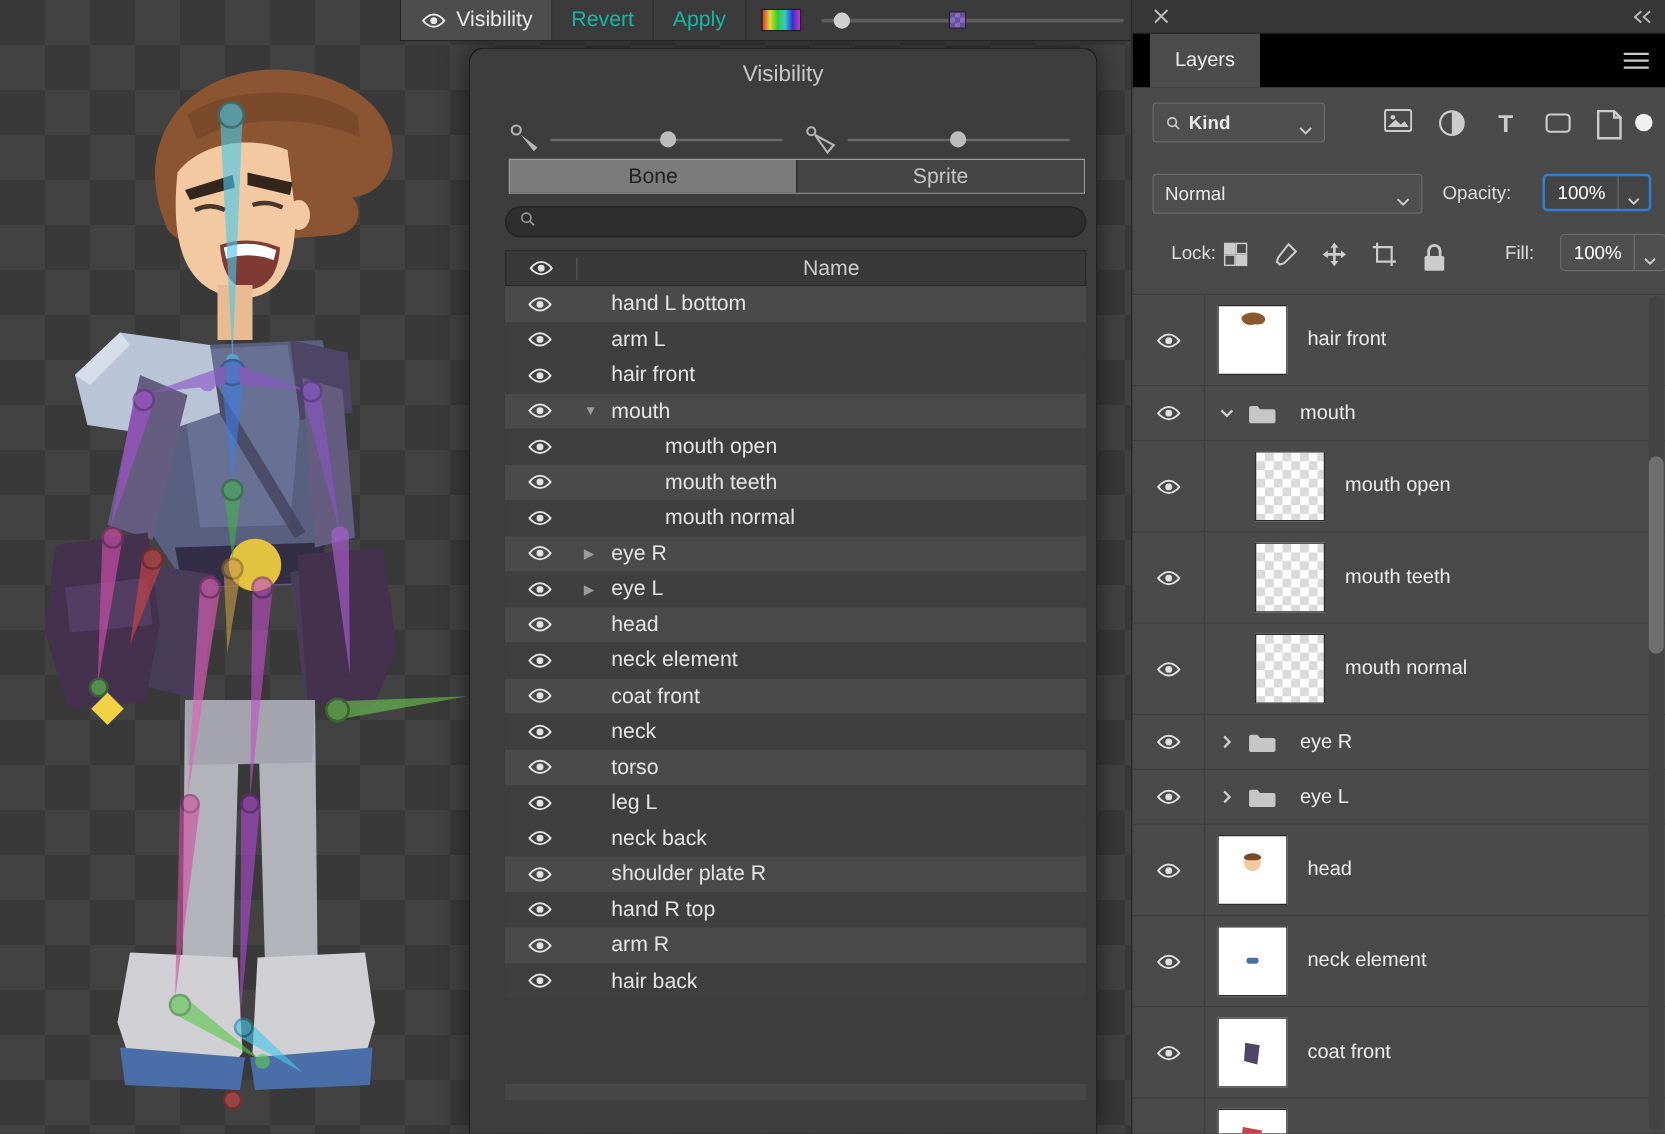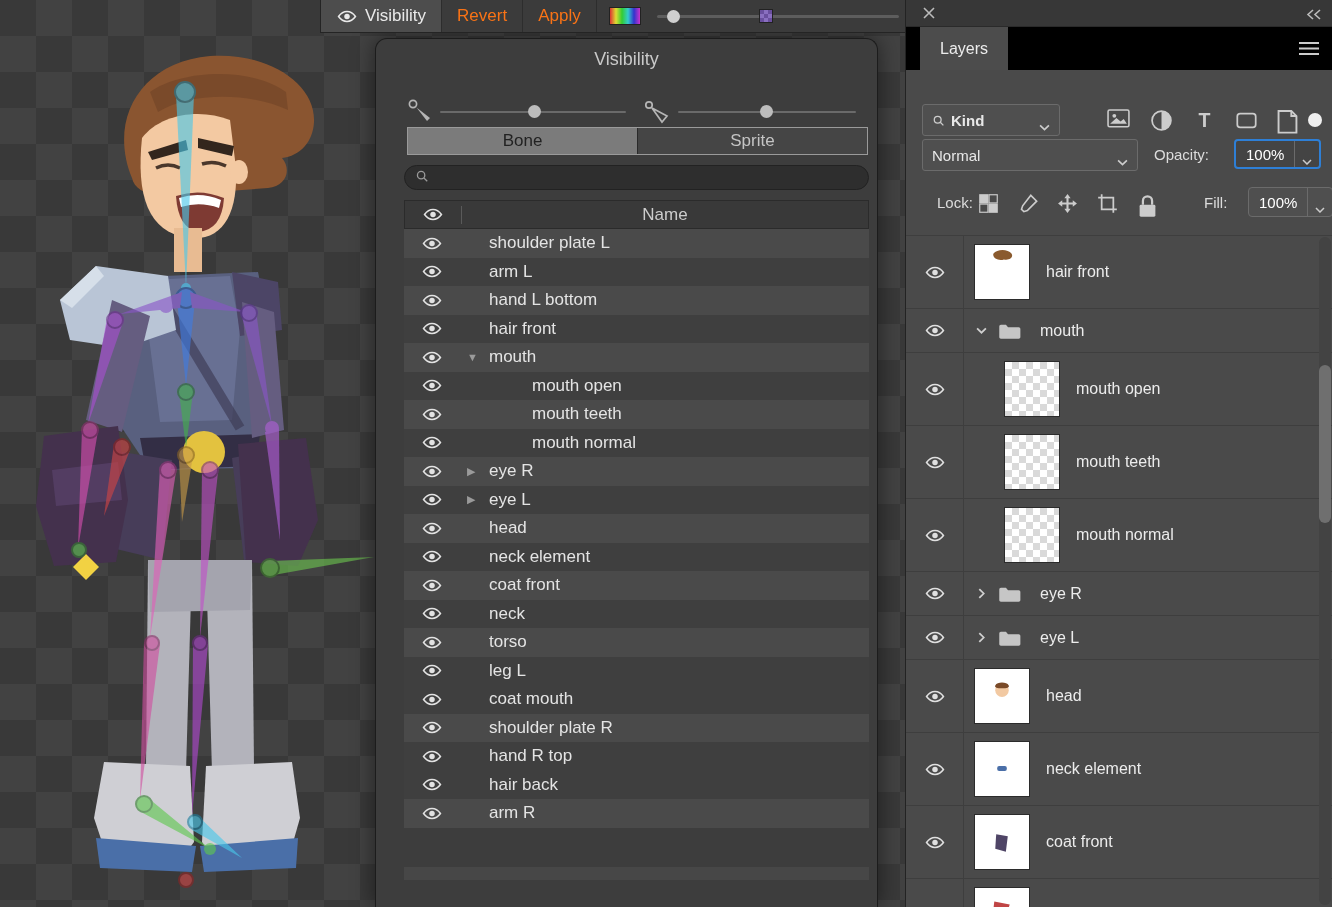--- a/index.html
+++ b/index.html
@@ -16,21 +16,21 @@
     background-size:72px 72px;background-position:0 0,36px 36px;
   }
   .canvas svg{position:absolute;left:0;top:0;}
 
   
   .toolbar{
     position:absolute;left:320px;top:0;width:585px;height:33px;
     background:#3b3b3b;border-bottom:1px solid #242424;border-left:1px solid #242424;
     display:flex;align-items:stretch;z-index:5;
   }
-  .tb-btn{display:flex;align-items:center;gap:7px;padding:0 15px;font-size:17px;color:#f97316;border-right:1px solid #2d2d2d;}
+  .tb-btn{display:flex;align-items:center;gap:7px;padding:0 15px;font-size:17px;color:#14b8a6;border-right:1px solid #2d2d2d;}
   .tb-btn.active{background:#4d4d4d;color:#e9e9e9;}
   .tb-right{position:relative;flex:1;height:100%;}
   .tb-colors{position:absolute;left:12px;top:7px;width:32px;height:18px;border:1px solid #222;
     background:linear-gradient(90deg,#d33 0%,#dd3 20%,#3c3 40%,#3cc 60%,#33c 80%,#c3c 100%);}
   .tb-track{position:absolute;left:60px;right:6px;top:15px;height:3px;background:#5d5d5d;border-radius:2px;}
   .tb-knob{position:absolute;left:70px;top:10px;width:13px;height:13px;border-radius:50%;background:#cfcfcf;}
   .tb-swatch{position:absolute;left:162px;top:9px;width:14px;height:14px;border:1px solid #222;
     background-color:#6a4f9e;
     background-image:linear-gradient(45deg,#8a6fc0 25%,transparent 25%,transparent 75%,#8a6fc0 75%),
       linear-gradient(45deg,#8a6fc0 25%,transparent 25%,transparent 75%,#8a6fc0 75%);
@@ -78,21 +78,21 @@
   .lp-close{position:absolute;left:16px;top:6px;width:14px;height:14px;}
   .lp-collapse{position:absolute;right:10px;top:7px;width:18px;height:13px;}
   .lp-tabs{position:absolute;top:27px;left:0;right:0;height:43px;background:#000000;}
   .lp-tab{position:absolute;left:14px;top:0;height:43px;padding:0 20px;display:flex;align-items:center;
     background:#4c4c4c;color:#ececec;font-size:16px;}
   .lp-menu{position:absolute;right:12px;top:14px;width:22px;height:15px;}
   .lp-body{position:absolute;top:70px;left:0;right:0;bottom:0;background:#4a4a4a;}
   .lp-dd{display:flex;align-items:center;background:#4f4f4f;border:1px solid #6b6b6b;border-radius:3px;
     height:32px;padding:0 9px;color:#e8e8e8;font-size:15px;}
   .lp-dd .chev-dn{margin-left:auto;width:11px;height:7px;}
-  .lp-filter{position:absolute;top:34px;left:16px;right:8px;height:32px;}
+  .lp-filter{position:absolute;top:12px;left:16px;right:8px;height:32px;}
   .lp-kind{position:absolute;left:0;top:0;width:138px;height:32px;}
   .fi{position:absolute;top:5px;width:23px;height:22px;}
   .lp-filter-toggle{position:absolute;right:2px;top:9px;width:14px;height:14px;border-radius:50%;background:#f0f0f0;}
   .lp-blend{position:absolute;top:69px;left:16px;right:8px;height:32px;}
   .lp-blendmode{position:absolute;left:0;top:0;width:216px;height:32px;}
   .lp-label-sm{position:absolute;top:7px;color:#dcdcdc;font-size:15px;}
   .lp-valbox{position:absolute;top:0;height:30px;display:flex;align-items:center;border-radius:4px;color:#fff;font-size:15px;}
   .lp-valbox .val{padding:0 10px;}
   .lp-valbox .vdiv{width:1px;align-self:stretch;background:#6b6b6b;}
   .lp-valbox .chev-dn{width:10px;height:6px;margin:0 7px;}
@@ -284,43 +284,32 @@
 
     <div class="vis-rows">
         <div class="vis-row vis-row-even">
           <span class="vis-eye">
             <svg class="eye-svg" viewBox="0 0 24 16">
               <path d="M12 2.6C6.7 2.6 2.8 8 2.8 8s3.9 5.4 9.2 5.4S21.2 8 21.2 8 17.3 2.6 12 2.6z" fill="none" stroke="currentColor" stroke-width="1.7"></path>
               <circle cx="12" cy="8" r="3" fill="currentColor"></circle>
             </svg>
           </span>
           <span class="vis-name">
-            <span>shoulder plate L</span>
+            <span>hand L bottom</span>
           </span>
         </div>
         <div class="vis-row vis-row-odd">
           <span class="vis-eye">
             <svg class="eye-svg" viewBox="0 0 24 16">
               <path d="M12 2.6C6.7 2.6 2.8 8 2.8 8s3.9 5.4 9.2 5.4S21.2 8 21.2 8 17.3 2.6 12 2.6z" fill="none" stroke="currentColor" stroke-width="1.7"></path>
               <circle cx="12" cy="8" r="3" fill="currentColor"></circle>
             </svg>
           </span>
           <span class="vis-name">
             <span>arm L</span>
-          </span>
-        </div>
-        <div class="vis-row vis-row-even">
-          <span class="vis-eye">
-            <svg class="eye-svg" viewBox="0 0 24 16">
-              <path d="M12 2.6C6.7 2.6 2.8 8 2.8 8s3.9 5.4 9.2 5.4S21.2 8 21.2 8 17.3 2.6 12 2.6z" fill="none" stroke="currentColor" stroke-width="1.7"></path>
-              <circle cx="12" cy="8" r="3" fill="currentColor"></circle>
-            </svg>
-          </span>
-          <span class="vis-name">
-            <span>hand L bottom</span>
           </span>
         </div>
         <div class="vis-row vis-row-odd">
           <span class="vis-eye">
             <svg class="eye-svg" viewBox="0 0 24 16">
               <path d="M12 2.6C6.7 2.6 2.8 8 2.8 8s3.9 5.4 9.2 5.4S21.2 8 21.2 8 17.3 2.6 12 2.6z" fill="none" stroke="currentColor" stroke-width="1.7"></path>
               <circle cx="12" cy="8" r="3" fill="currentColor"></circle>
             </svg>
           </span>
           <span class="vis-name">
@@ -463,21 +452,21 @@
           </span>
         </div>
         <div class="vis-row vis-row-odd">
           <span class="vis-eye">
             <svg class="eye-svg" viewBox="0 0 24 16">
               <path d="M12 2.6C6.7 2.6 2.8 8 2.8 8s3.9 5.4 9.2 5.4S21.2 8 21.2 8 17.3 2.6 12 2.6z" fill="none" stroke="currentColor" stroke-width="1.7"></path>
               <circle cx="12" cy="8" r="3" fill="currentColor"></circle>
             </svg>
           </span>
           <span class="vis-name">
-            <span>coat mouth</span>
+            <span>neck back</span>
           </span>
         </div>
         <div class="vis-row vis-row-even">
           <span class="vis-eye">
             <svg class="eye-svg" viewBox="0 0 24 16">
               <path d="M12 2.6C6.7 2.6 2.8 8 2.8 8s3.9 5.4 9.2 5.4S21.2 8 21.2 8 17.3 2.6 12 2.6z" fill="none" stroke="currentColor" stroke-width="1.7"></path>
               <circle cx="12" cy="8" r="3" fill="currentColor"></circle>
             </svg>
           </span>
           <span class="vis-name">
@@ -488,40 +477,40 @@
           <span class="vis-eye">
             <svg class="eye-svg" viewBox="0 0 24 16">
               <path d="M12 2.6C6.7 2.6 2.8 8 2.8 8s3.9 5.4 9.2 5.4S21.2 8 21.2 8 17.3 2.6 12 2.6z" fill="none" stroke="currentColor" stroke-width="1.7"></path>
               <circle cx="12" cy="8" r="3" fill="currentColor"></circle>
             </svg>
           </span>
           <span class="vis-name">
             <span>hand R top</span>
           </span>
         </div>
+        <div class="vis-row vis-row-even">
+          <span class="vis-eye">
+            <svg class="eye-svg" viewBox="0 0 24 16">
+              <path d="M12 2.6C6.7 2.6 2.8 8 2.8 8s3.9 5.4 9.2 5.4S21.2 8 21.2 8 17.3 2.6 12 2.6z" fill="none" stroke="currentColor" stroke-width="1.7"></path>
+              <circle cx="12" cy="8" r="3" fill="currentColor"></circle>
+            </svg>
+          </span>
+          <span class="vis-name">
+            <span>arm R</span>
+          </span>
+        </div>
         <div class="vis-row vis-row-odd">
           <span class="vis-eye">
             <svg class="eye-svg" viewBox="0 0 24 16">
               <path d="M12 2.6C6.7 2.6 2.8 8 2.8 8s3.9 5.4 9.2 5.4S21.2 8 21.2 8 17.3 2.6 12 2.6z" fill="none" stroke="currentColor" stroke-width="1.7"></path>
               <circle cx="12" cy="8" r="3" fill="currentColor"></circle>
             </svg>
           </span>
           <span class="vis-name">
             <span>hair back</span>
-          </span>
-        </div>
-        <div class="vis-row vis-row-even">
-          <span class="vis-eye">
-            <svg class="eye-svg" viewBox="0 0 24 16">
-              <path d="M12 2.6C6.7 2.6 2.8 8 2.8 8s3.9 5.4 9.2 5.4S21.2 8 21.2 8 17.3 2.6 12 2.6z" fill="none" stroke="currentColor" stroke-width="1.7"></path>
-              <circle cx="12" cy="8" r="3" fill="currentColor"></circle>
-            </svg>
-          </span>
-          <span class="vis-name">
-            <span>arm R</span>
           </span>
         </div>
       </div>
     <div class="vis-empty-strip"></div>
   </div>
 
   <div class="layers-panel">
     <div class="lp-topbar">
       <span class="lp-close">
         <svg viewBox="0 0 14 14">

